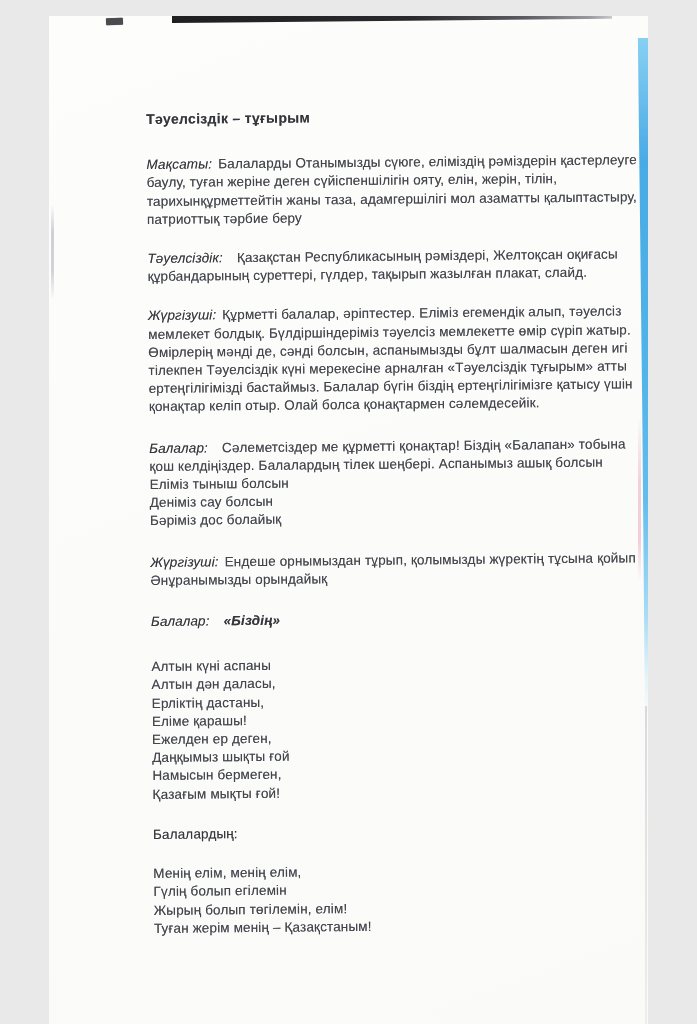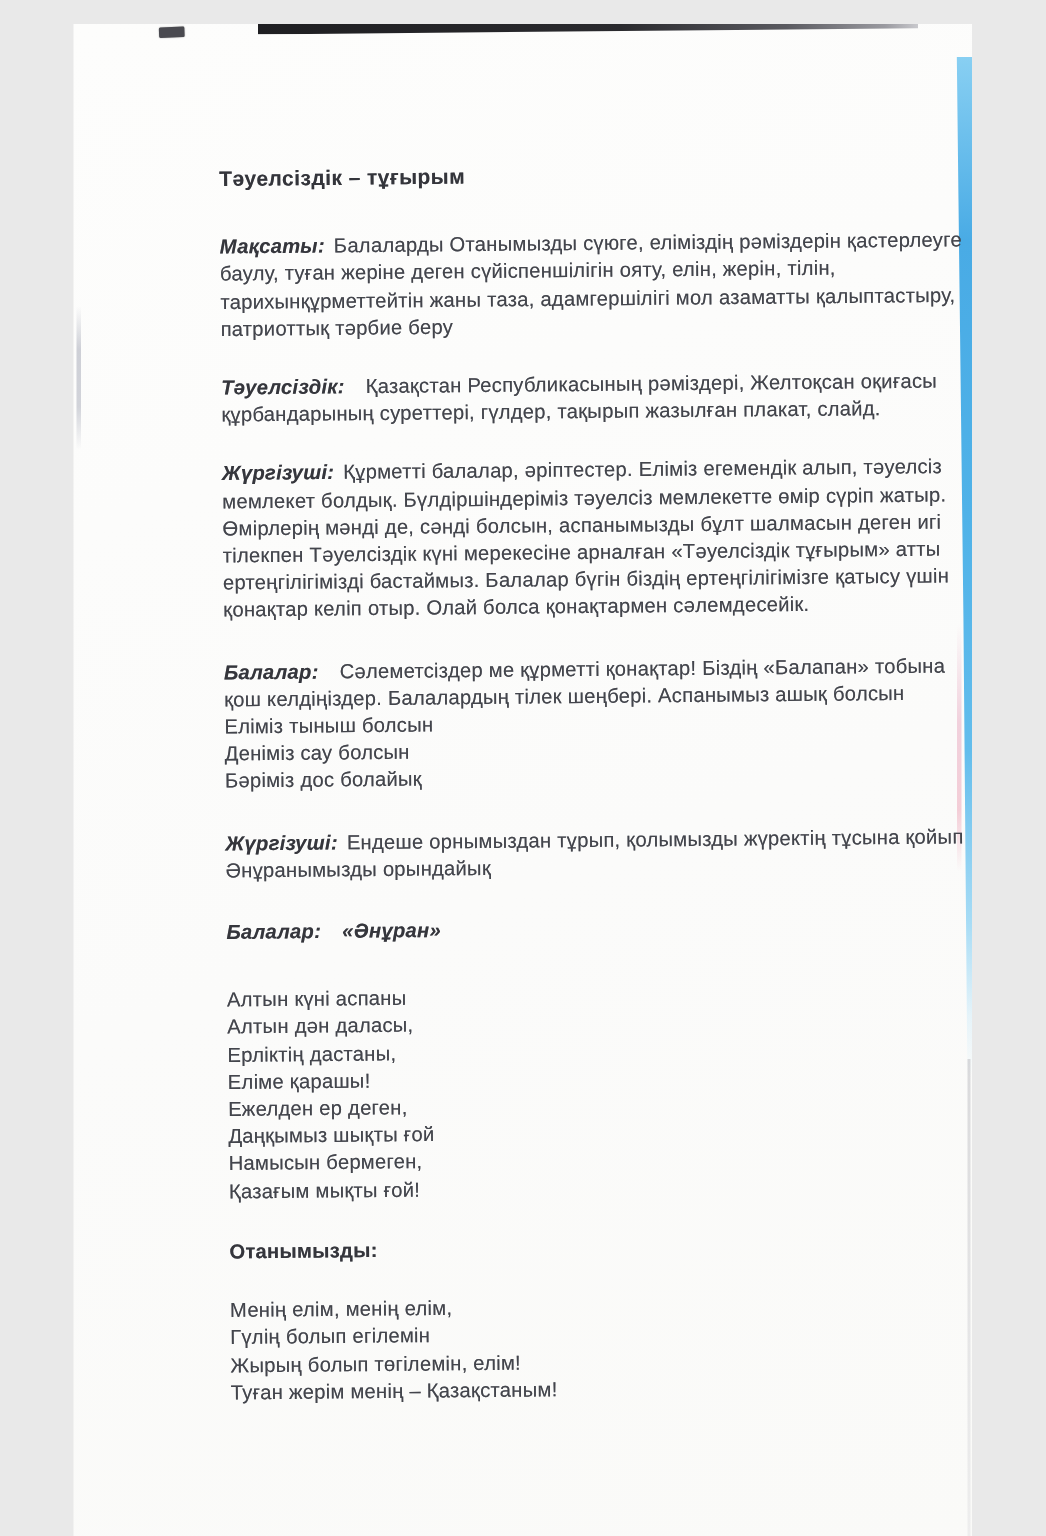--- a/index.html
+++ b/index.html
@@ -61,21 +61,21 @@
     font-size:13.5px;line-height:18.2px;letter-spacing:.15px;
     text-shadow:0 0 .4px rgba(60,62,72,.55);
   }
   .line{white-space:nowrap;}
   .doc-title{
     font-weight:bold;color:#34353b;font-size:14px;
     margin:0 0 28px 0;letter-spacing:.3px;
   }
   .block{margin:0 0 21px 0;}
   .block.tight{margin-bottom:23px;}
-  .lbl{font-weight:bold;font-style:italic;color:#35363c;margin-right:6px;}
+  .lbl{font-weight:normal;font-style:italic;color:#35363c;margin-right:6px;}
   .lbl.wide{margin-right:14px;}
   .lbl.upright{font-style:normal;}
   .anthem-title{font-weight:bold;font-style:italic;color:#35363c;}
   .poem{margin:27px 0 22px 0;}
 </style>
 </head>
 <body>
 
 <div class="page">
 
@@ -119,36 +119,36 @@
       <div class="line">Деніміз сау болсын</div>
       <div class="line">Бәріміз дос болайық</div>
     </div>
 
     <div class="block tight">
       <div class="line"><span class="lbl">Жүргізуші:</span><span>Ендеше орнымыздан тұрып, қолымызды жүректің тұсына қойып</span></div>
       <div class="line">Әнұранымызды орындайық</div>
     </div>
 
     <div class="block">
-      <div class="line"><span class="lbl wide">Балалар:</span><span class="anthem-title">«Әнұран»</span></div>
+      <div class="line"><span class="lbl wide">Балалар:</span><span class="anthem-title">«Біздің»</span></div>
     </div>
 
     <div class="poem">
       <div class="line">Алтын күні аспаны</div>
       <div class="line">Алтын дән  даласы,</div>
       <div class="line">Ерліктің дастаны,</div>
       <div class="line">Еліме қарашы!</div>
       <div class="line">Ежелден ер деген,</div>
       <div class="line">Даңқымыз шықты ғой</div>
       <div class="line">Намысын бермеген,</div>
       <div class="line">Қазағым мықты ғой!</div>
     </div>
 
     <div class="block">
-      <div class="line"><span class="lbl upright">Отанымызды:</span></div>
+      <div class="line"><span class="lbl upright">Балалардың:</span></div>
     </div>
 
     <div class="block">
       <div class="line">Менің елім, менің елім,</div>
       <div class="line">Гүлің болып егілемін</div>
       <div class="line">Жырың болып төгілемін, елім!</div>
       <div class="line">Туған жерім менің – Қазақстаным!</div>
     </div>
 
   </div>

